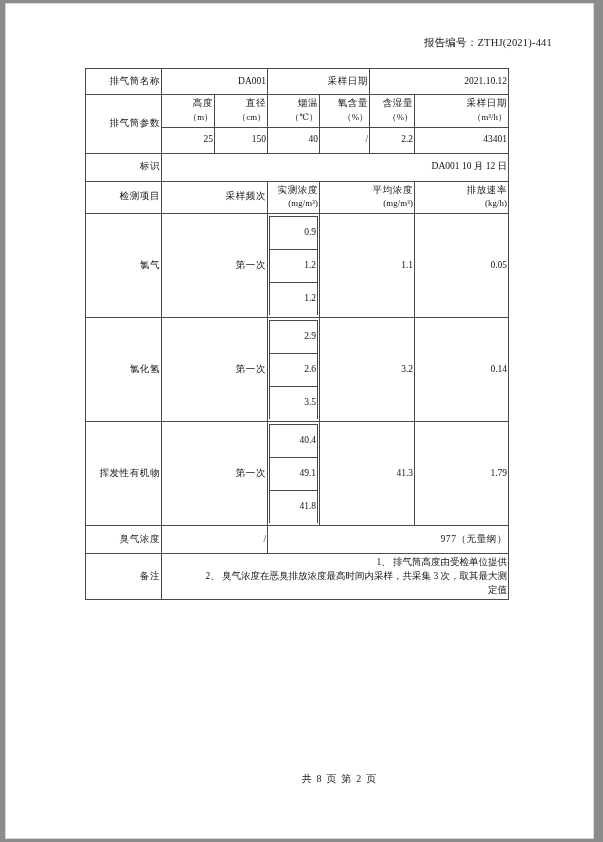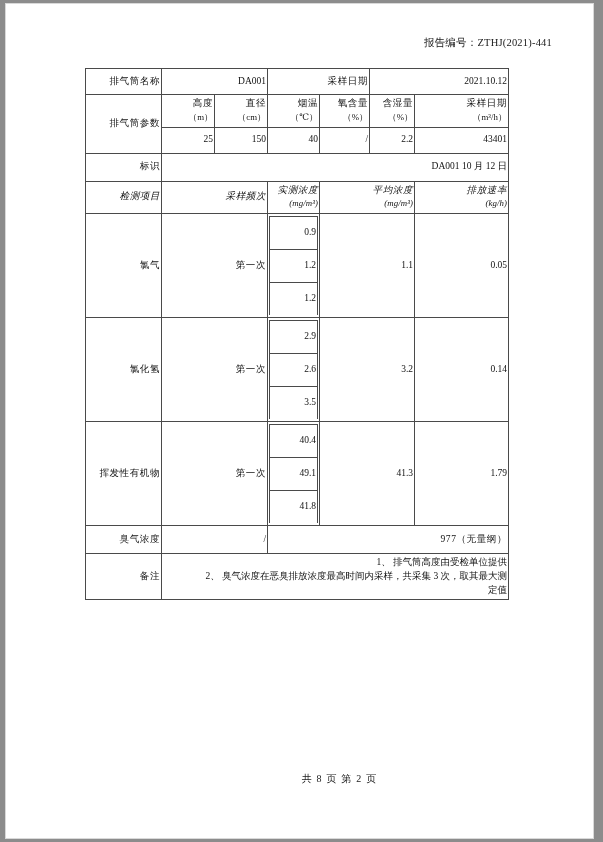--- a/index.html
+++ b/index.html
@@ -48,21 +48,21 @@
     font-size: 9.5px;
     line-height: 1.45;
     padding: 2px 1px;
   }
   .h-cn { letter-spacing: 0.6px; }
   .unit { font-size: 8.8px; letter-spacing: 0.1px; }
   .num { font-size: 9px; font-family: "Liberation Serif", serif; }
   .r-name   { height: 26px; }
   .r-param  { }
   .r-mark   { height: 28px; }
-  .r-colhdr { height: 24px; font-style: italic; }
+  .r-colhdr { height: 24px; }
   .tall-item { height: 87px; }
   .r-odor { height: 28px; }
   .remark-cell {
     text-align: left;
     padding: 5px 6px 6px 8px;
     line-height: 1.62;
     font-size: 9.3px;
   }
   .remark-line { display: block; white-space: nowrap; }
   .remark-indent { padding-left: 33px; }

